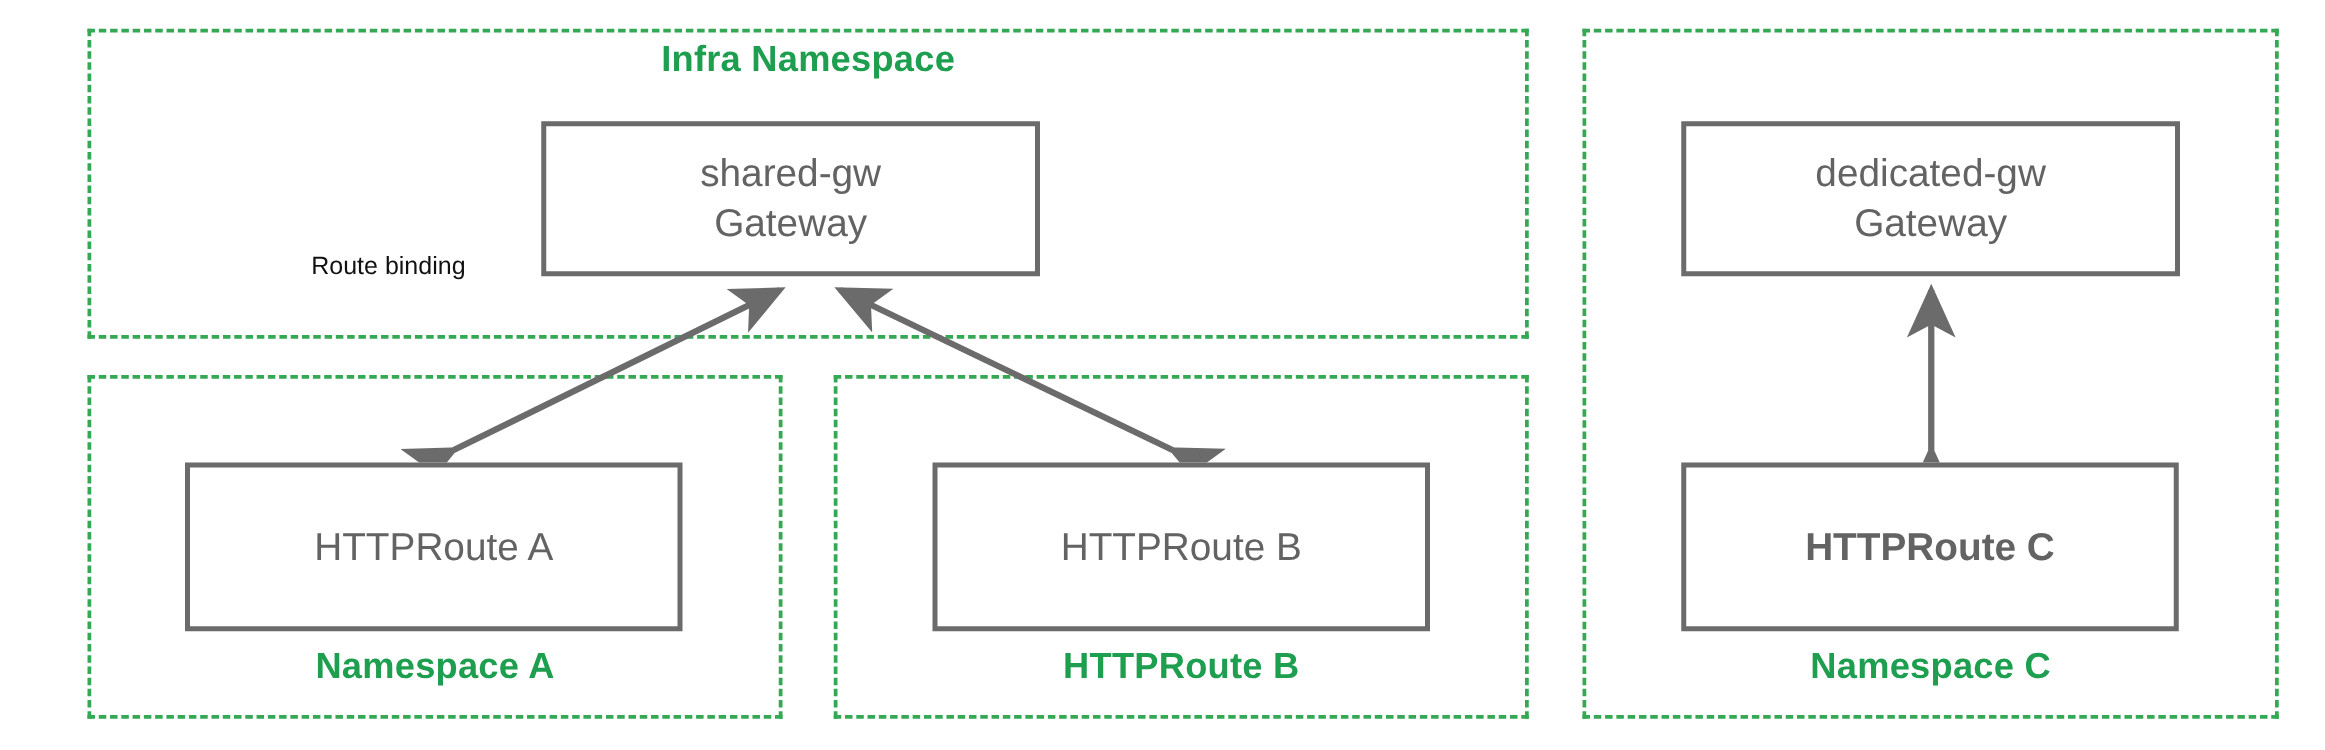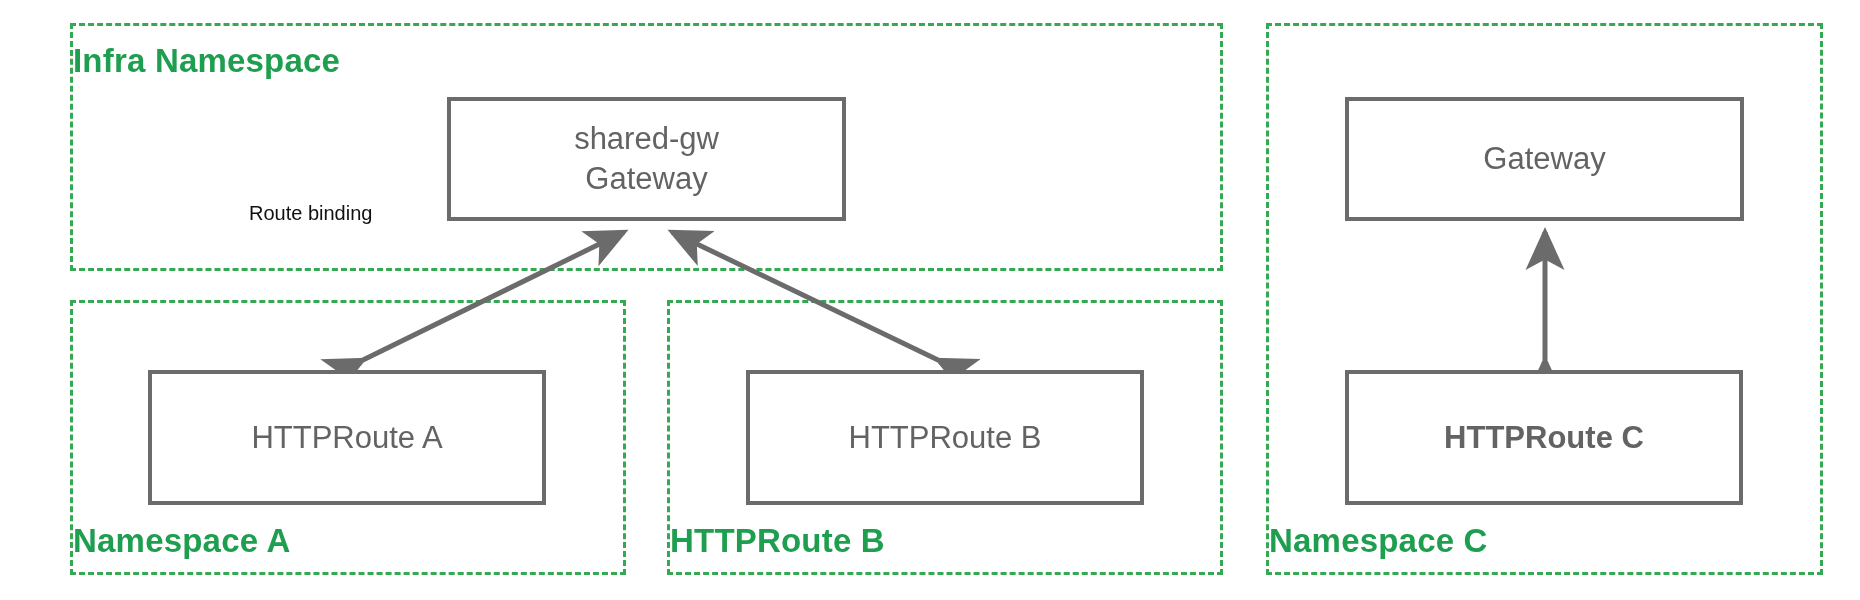--- a/index.html
+++ b/index.html
@@ -22,29 +22,29 @@
   .ns {
     position: absolute;
     box-sizing: border-box;
     border: 3px dashed #34a853;
     background: transparent;
   }
   .ns-label {
     position: absolute;
     left: 0;
     right: 0;
+    text-align: center;
     color: #1e9e4f;
     font-weight: bold;
-    font-size: 33px;
+    font-size: 29px;
     letter-spacing: 0.2px;
     white-space: nowrap;
-    margin-top: 10px;
   }
   .ns-label.top  { top: 6px; }
-  .ns-label.bottom { bottom: 12px; }
+  .ns-label.bottom { bottom: 22px; }
 
   
   .node {
     position: absolute;
     box-sizing: border-box;
     border: 4px solid #6b6b6b;
     background: #ffffff;
     color: #636363;
     display: flex;
     align-items: center;
@@ -102,29 +102,30 @@
       </marker>
     </defs>
 
     <line x1="363" y1="360" x2="624" y2="232" stroke="#6b6b6b" stroke-width="5" marker-start="url(#ah)" marker-end="url(#ah)"></line>
 
     <line x1="938" y1="360" x2="672" y2="232" stroke="#6b6b6b" stroke-width="5" marker-start="url(#ah)" marker-end="url(#ah)"></line>
 
     <line x1="1545" y1="360" x2="1545" y2="232" stroke="#6b6b6b" stroke-width="5" marker-start="url(#ah)" marker-end="url(#ah)"></line>
   </svg>
 
-  <div class="node" style="left:447px; top:97px; width:399px; height:124px;">
+  <div class="node" style="left:433px; top:97px; width:399px; height:124px;">
     <div>
       <span class="node-text">shared-gw</span>
       <span class="node-text">Gateway</span>
     </div>
   </div>
 
   <div class="node" style="left:1345px; top:97px; width:399px; height:124px;">
     <div>
+      <span class="node-text">dedicated-gw</span>
       <span class="node-text">Gateway</span>
     </div>
   </div>
 
   <div class="node" style="left:148px; top:370px; width:398px; height:135px;">
     <span class="node-text">HTTPRoute A</span>
   </div>
 
   <div class="node" style="left:746px; top:370px; width:398px; height:135px;">
     <span class="node-text">HTTPRoute B</span>

